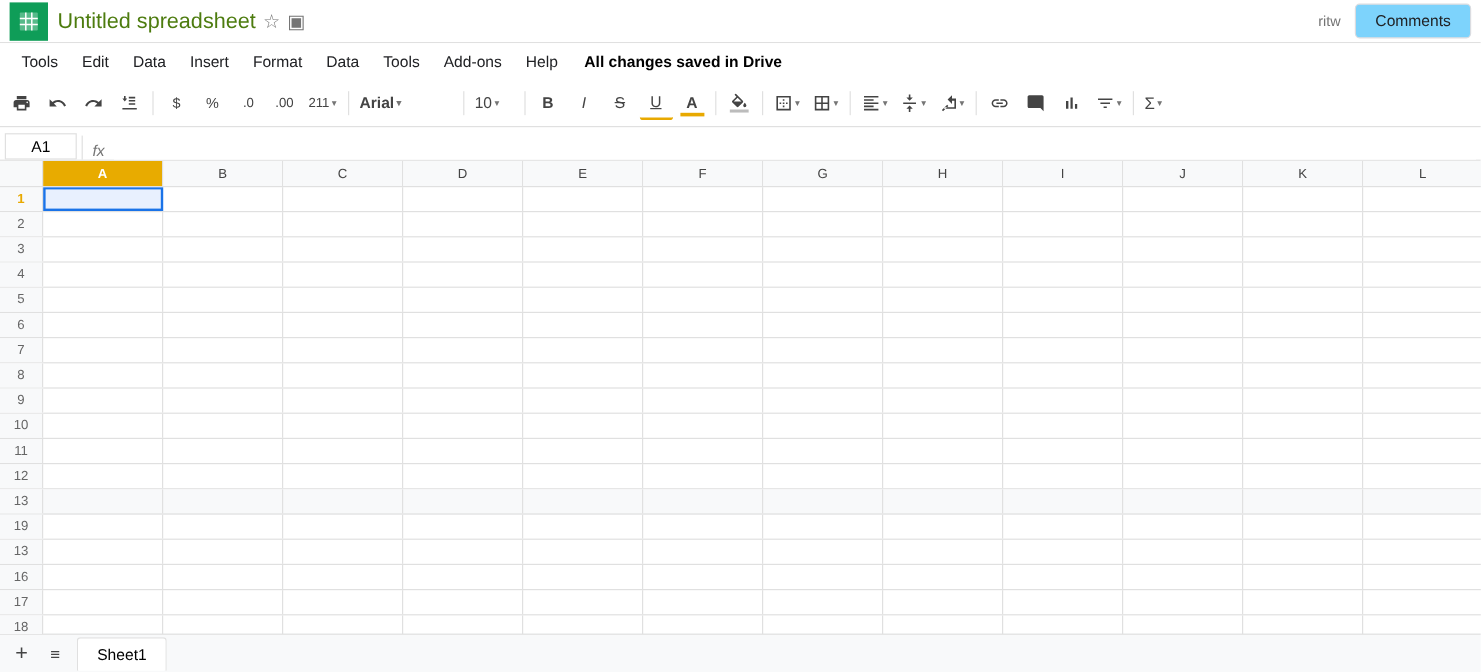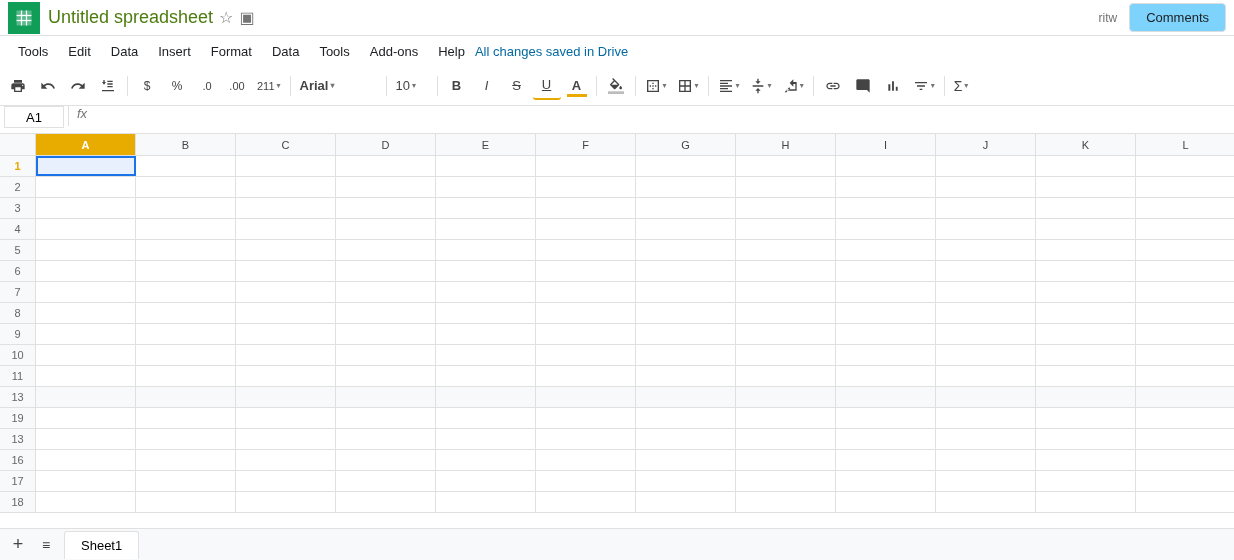--- a/index.html
+++ b/index.html
@@ -45,22 +45,24 @@
       background: #fff;
     }
     .menu-item {
       padding: 4px 10px;
       cursor: pointer;
       font-size: 13px;
       color: #202124;
       border-radius: 3px;
     }
     #save-status {
+      margin-left: 12px;
       font-size: 13px;
-      color: #0369a1;
+      color: #000000;
+      font-weight: bold;
     }
 
     
     #toolbar {
       display: flex;
       align-items: center;
       padding: 2px 4px;
       height: 40px;
       background: #fff;
       border-bottom: 1px solid #e0e0e0;
@@ -88,21 +90,21 @@
       height: 28px; padding: 0 4px;
       border: none; background: transparent;
       cursor: pointer; border-radius: 3px;
       font-size: 13px; color: #444; gap: 2px;
     }
     .caret { font-size: 8px; color: #757575; }
 
     
     #formula-bar {
       display: flex;
-      align-items: flex-start;
+      align-items: flex-end;
       height: 28px;
       border-bottom: 1px solid #e0e0e0;
       padding: 0 4px;
       gap: 4px;
     }
     #cell-ref {
       width: 60px;
       border: 1px solid #e0e0e0;
       padding: 2px 4px;
       font-size: 13px;
@@ -625,20 +627,35 @@
           <div class="grid-cell cell-d"></div>
           <div class="grid-cell cell-e"></div>
           <div class="grid-cell cell-f"></div>
           <div class="grid-cell cell-g"></div>
           <div class="grid-cell cell-h"></div>
           <div class="grid-cell cell-i"></div>
           <div class="grid-cell cell-j"></div>
           <div class="grid-cell cell-k"></div>
           <div class="grid-cell cell-l"></div>
         </div>
+        <div class="grid-row row-12">
+          <div class="row-num">12</div>
+          <div class="grid-cell cell-a"></div>
+          <div class="grid-cell cell-b"></div>
+          <div class="grid-cell cell-c"></div>
+          <div class="grid-cell cell-d"></div>
+          <div class="grid-cell cell-e"></div>
+          <div class="grid-cell cell-f"></div>
+          <div class="grid-cell cell-g"></div>
+          <div class="grid-cell cell-h"></div>
+          <div class="grid-cell cell-i"></div>
+          <div class="grid-cell cell-j"></div>
+          <div class="grid-cell cell-k"></div>
+          <div class="grid-cell cell-l"></div>
+        </div>
         <div class="grid-row row-13" style="background: rgb(248, 249, 250);">
           <div class="row-num">13</div>
           <div class="grid-cell cell-a"></div>
           <div class="grid-cell cell-b"></div>
           <div class="grid-cell cell-c"></div>
           <div class="grid-cell cell-d"></div>
           <div class="grid-cell cell-e"></div>
           <div class="grid-cell cell-f"></div>
           <div class="grid-cell cell-g"></div>
           <div class="grid-cell cell-h"></div>

